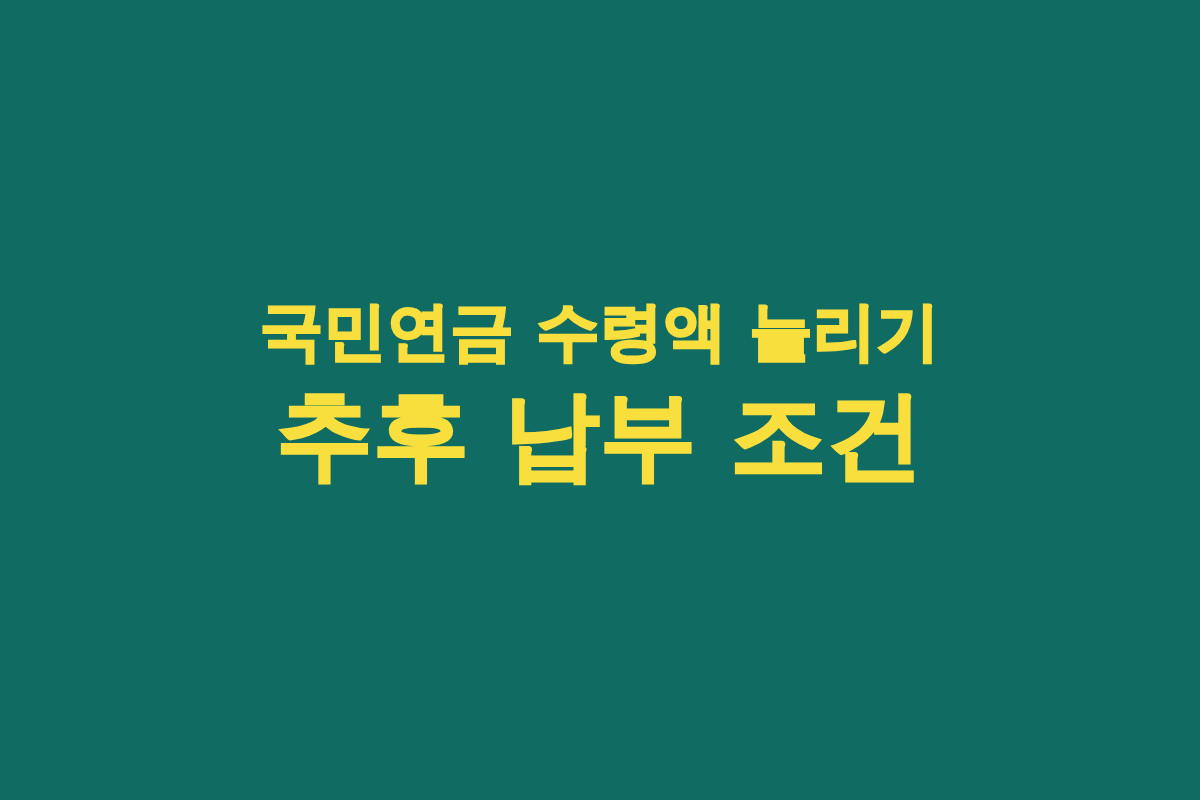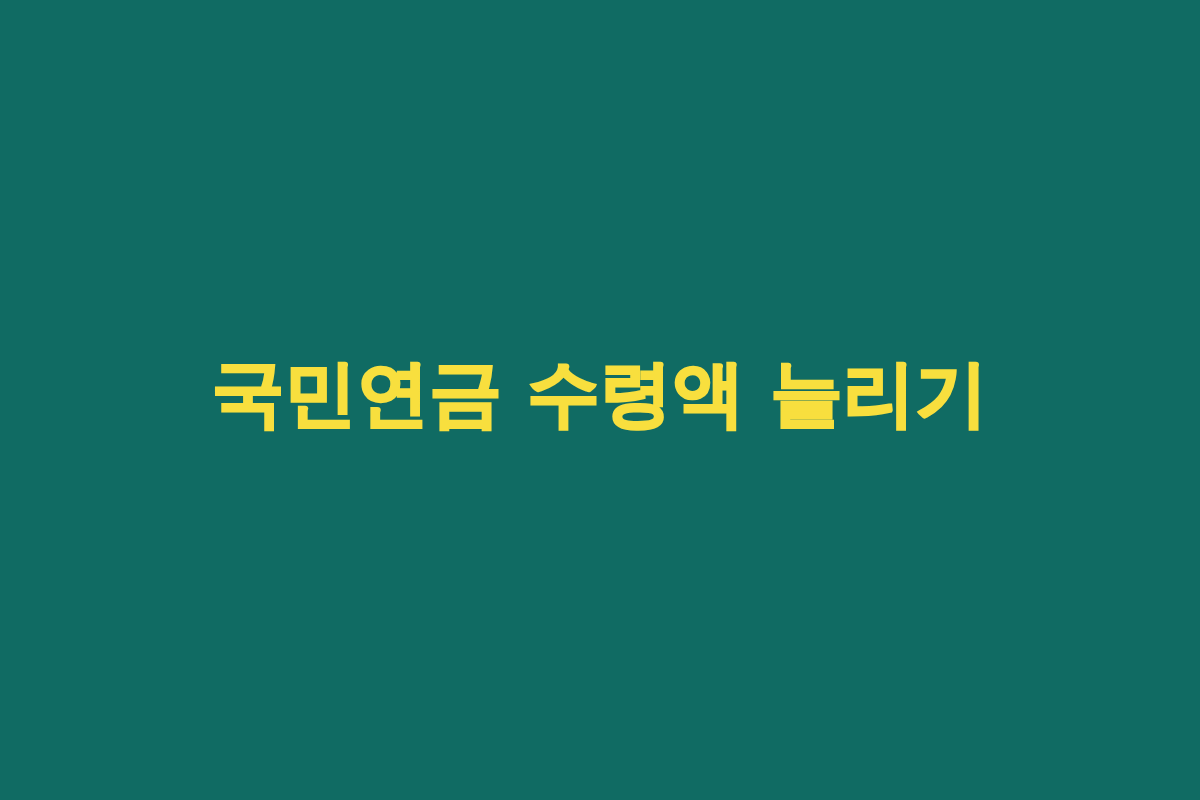--- a/index.html
+++ b/index.html
@@ -50,32 +50,33 @@
     line-height: 1.30;
     letter-spacing: 0.5px;
     white-space: nowrap;
     
     paint-order: stroke fill;
     -webkit-text-stroke: 2.5px #f8df3e;
     text-rendering: optimizeLegibility;
   }
 
   .title-line--primary {
-    font-size: 72px;
+    font-size: 63px;
   }
 
   .title-line--secondary {
     font-size: 96px;
   }
 </style>
 </head>
 <body>
 
 <div id="thumbnail-canvas">
 
   <div class="title-block">
 
     <span class="title-line title-line--primary">국민연금 수령액 늘리기</span>
 
+    <span class="title-line title-line--secondary">추후 납부 조건</span>
 
   </div>
 
 </div>
 
 </body></html>

